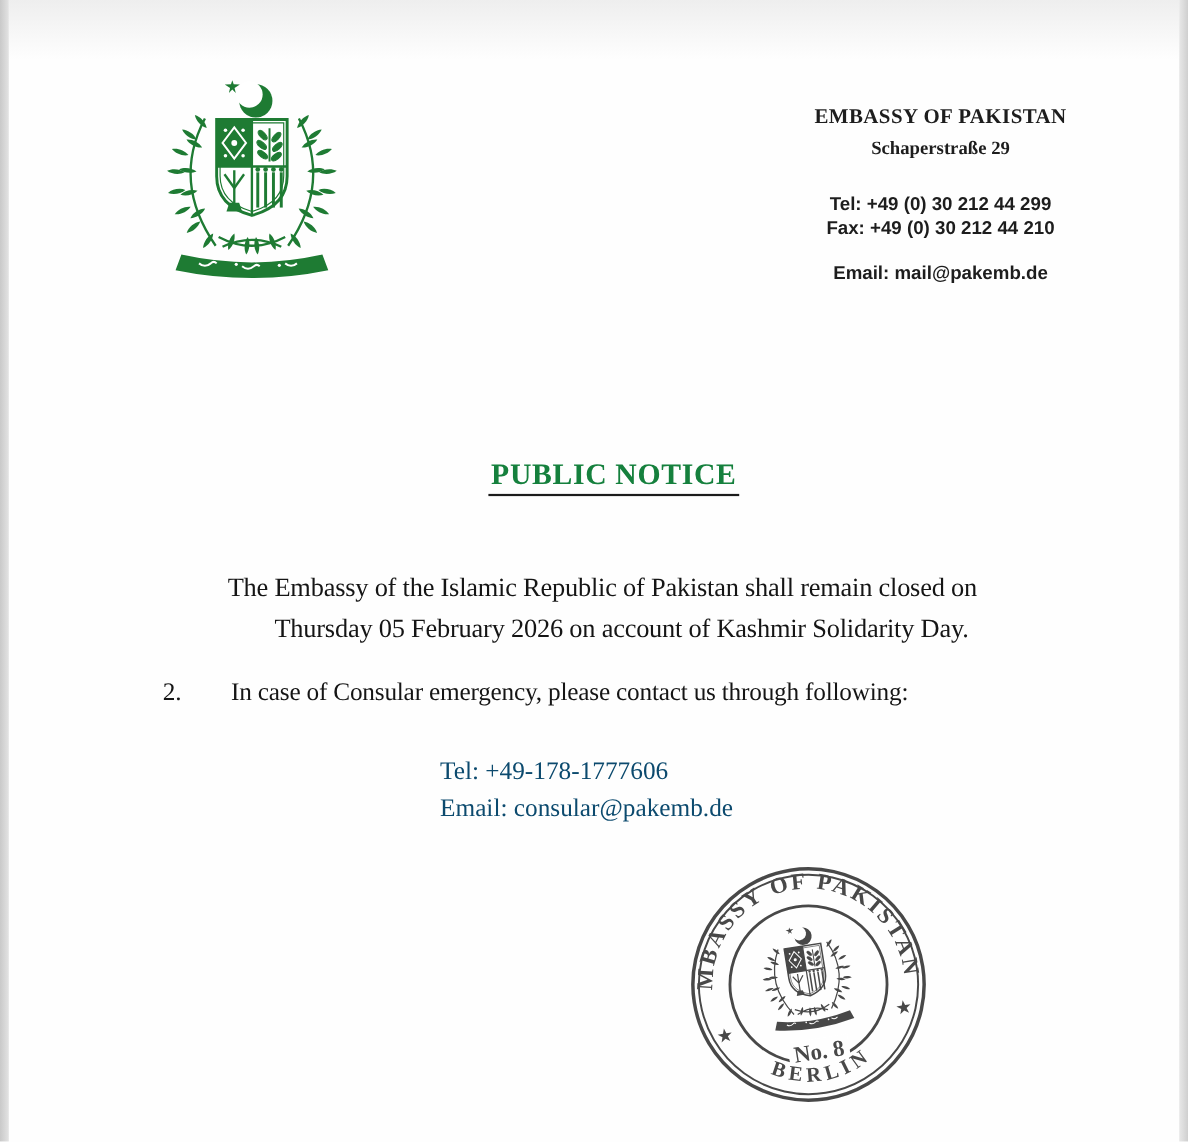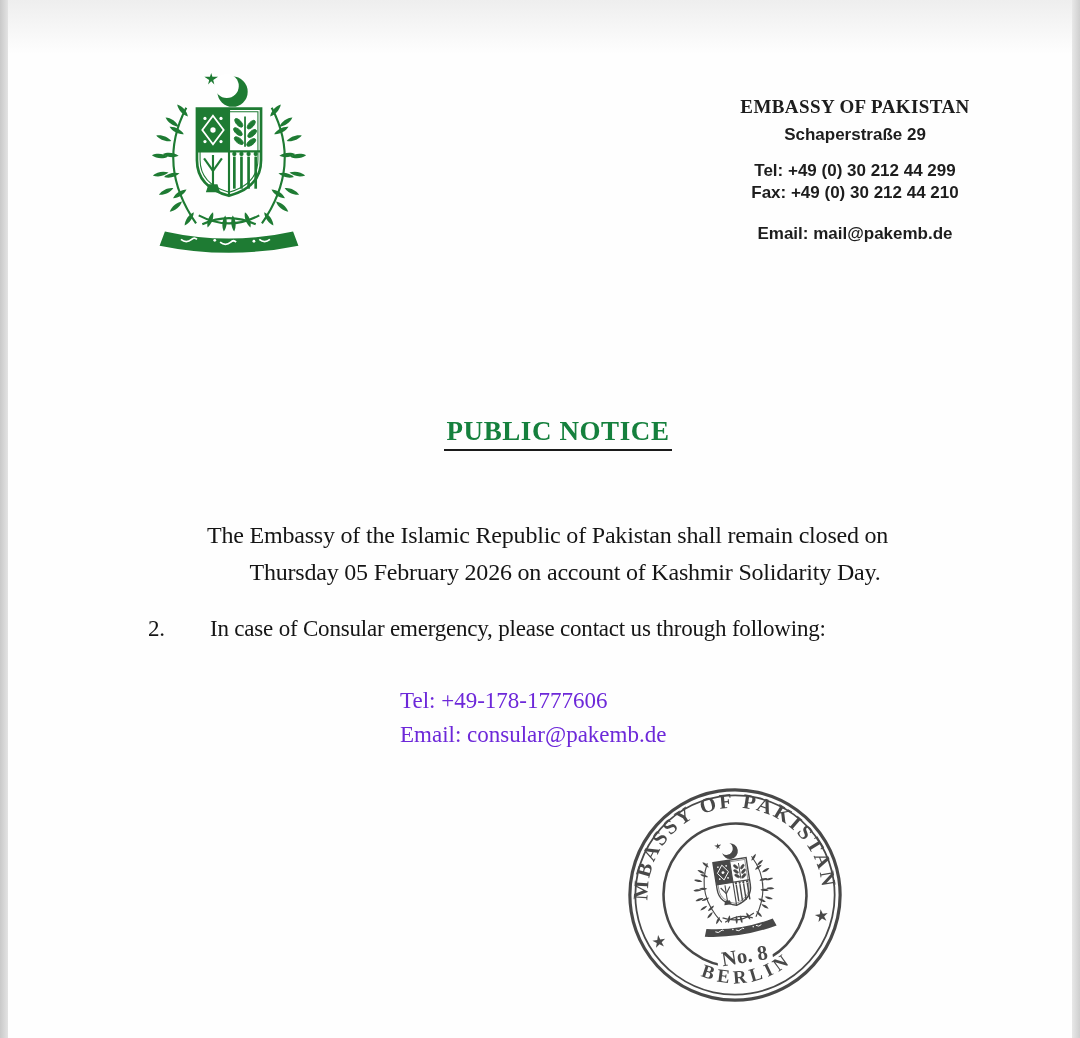--- a/index.html
+++ b/index.html
@@ -12,40 +12,40 @@
   .edge-right{position:absolute;right:0;top:0;width:8px;height:100%;
     background:linear-gradient(to left,#cfcfcf,#e8e8e8);}
   .edge-top{position:absolute;left:8px;top:0;right:8px;height:54px;
     background:linear-gradient(to bottom,rgba(225,225,225,.55),rgba(255,255,255,0));}
 
   .emblem{position:absolute;left:140px;top:62px;width:178px;height:200px;color:#1e7b33;}
 
   .letterhead{position:absolute;left:730px;top:96px;width:250px;text-align:center;color:#1d1d1d;}
   .lh-org{font-family:"Liberation Serif",serif;font-weight:bold;font-size:19px;letter-spacing:.4px;margin-bottom:7px;}
   .lh-sans{font-family:"Liberation Sans",sans-serif;font-weight:bold;font-size:17px;}
-  .lh-street{margin-bottom:16px;}
+  .lh-street{margin-bottom:31px;font-family:Liberation Serif, serif;}
   .lh-city{margin-bottom:29px;}
   .lh-tel{margin-bottom:2px;}
   .lh-fax{margin-bottom:21px;}
 
   .title-wrap{position:absolute;left:98px;top:416px;width:920px;text-align:center;}
   .title{display:inline-block;font-weight:bold;font-size:27px;letter-spacing:.6px;color:#15803d;
     border-bottom:2.5px solid #1b1b1b;padding:0 2px 2px 2px;}
 
   .para1{position:absolute;left:145px;top:517px;width:840px;font-size:24px;
     letter-spacing:-0.2px;line-height:37px;color:#151515;}
   .para1 .l1{text-indent:62px;white-space:nowrap;}
   .para1 .l2{white-space:nowrap;text-align:center;}
 
   .para2{position:absolute;left:148px;top:616px;font-size:23px;letter-spacing:-0.2px;
     color:#151515;display:flex;}
   .para2 .num{width:62px;flex:0 0 62px;}
   .para2 .txt{white-space:nowrap;}
 
-  .contact{position:absolute;left:400px;top:684px;font-size:23px;line-height:34px;color:#6d28d9;}
+  .contact{position:absolute;left:400px;top:684px;font-size:23px;line-height:34px;color:#0c4a6e;}
 
   .seal{position:absolute;left:616px;top:776px;width:238px;height:238px;opacity:.86;}
 </style>
 </head>
 <body>
 
 <div class="page">
 
   <div class="edge-left"></div>
   <div class="edge-right"></div>

